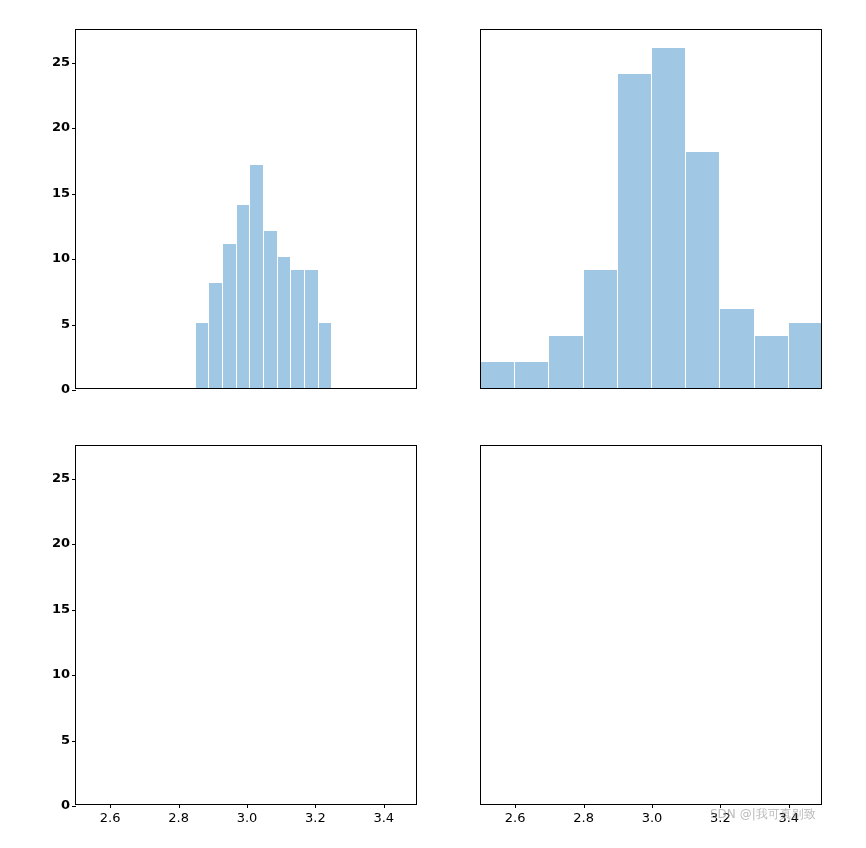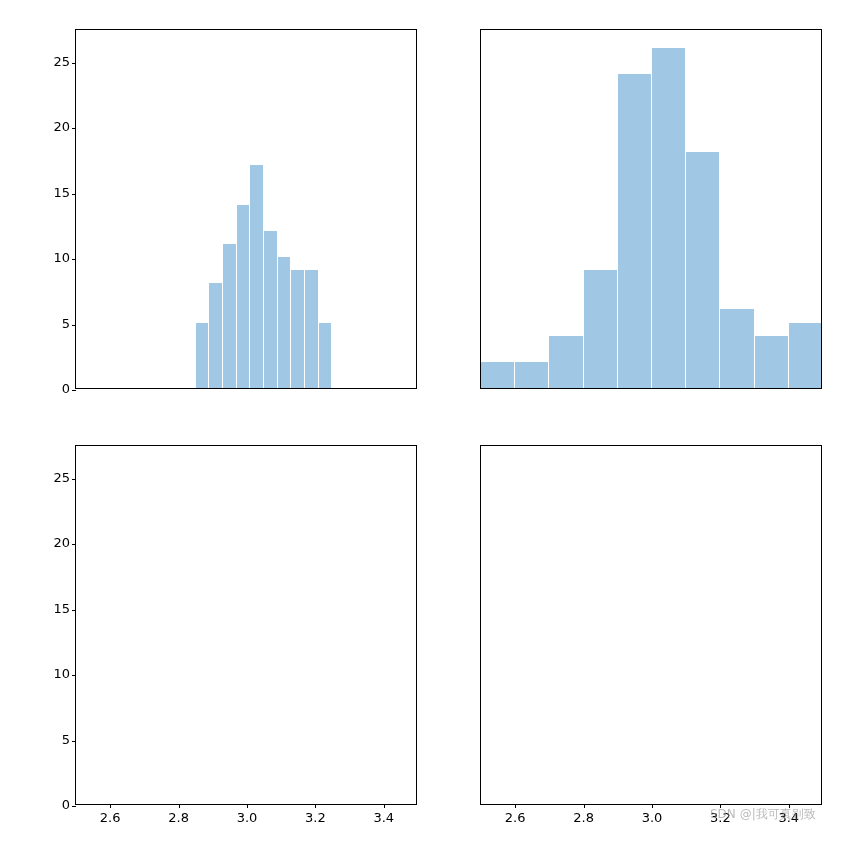--- a/index.html
+++ b/index.html
@@ -32,20 +32,21 @@
     }
     .y-tick-label {
       position: absolute;
       right: 100%;
       margin-right: 6px;
       transform: translateY(50%);
       font-size: 13px;
       color: #000000;
       text-align: right;
       white-space: nowrap;
+      font-weight: bold;
     }
     .x-tick-label {
       position: absolute;
       top: 100%;
       margin-top: 6px;
       transform: translateX(-50%);
       font-size: 13px;
       color: #000000;
       text-align: center;
       white-space: nowrap;

